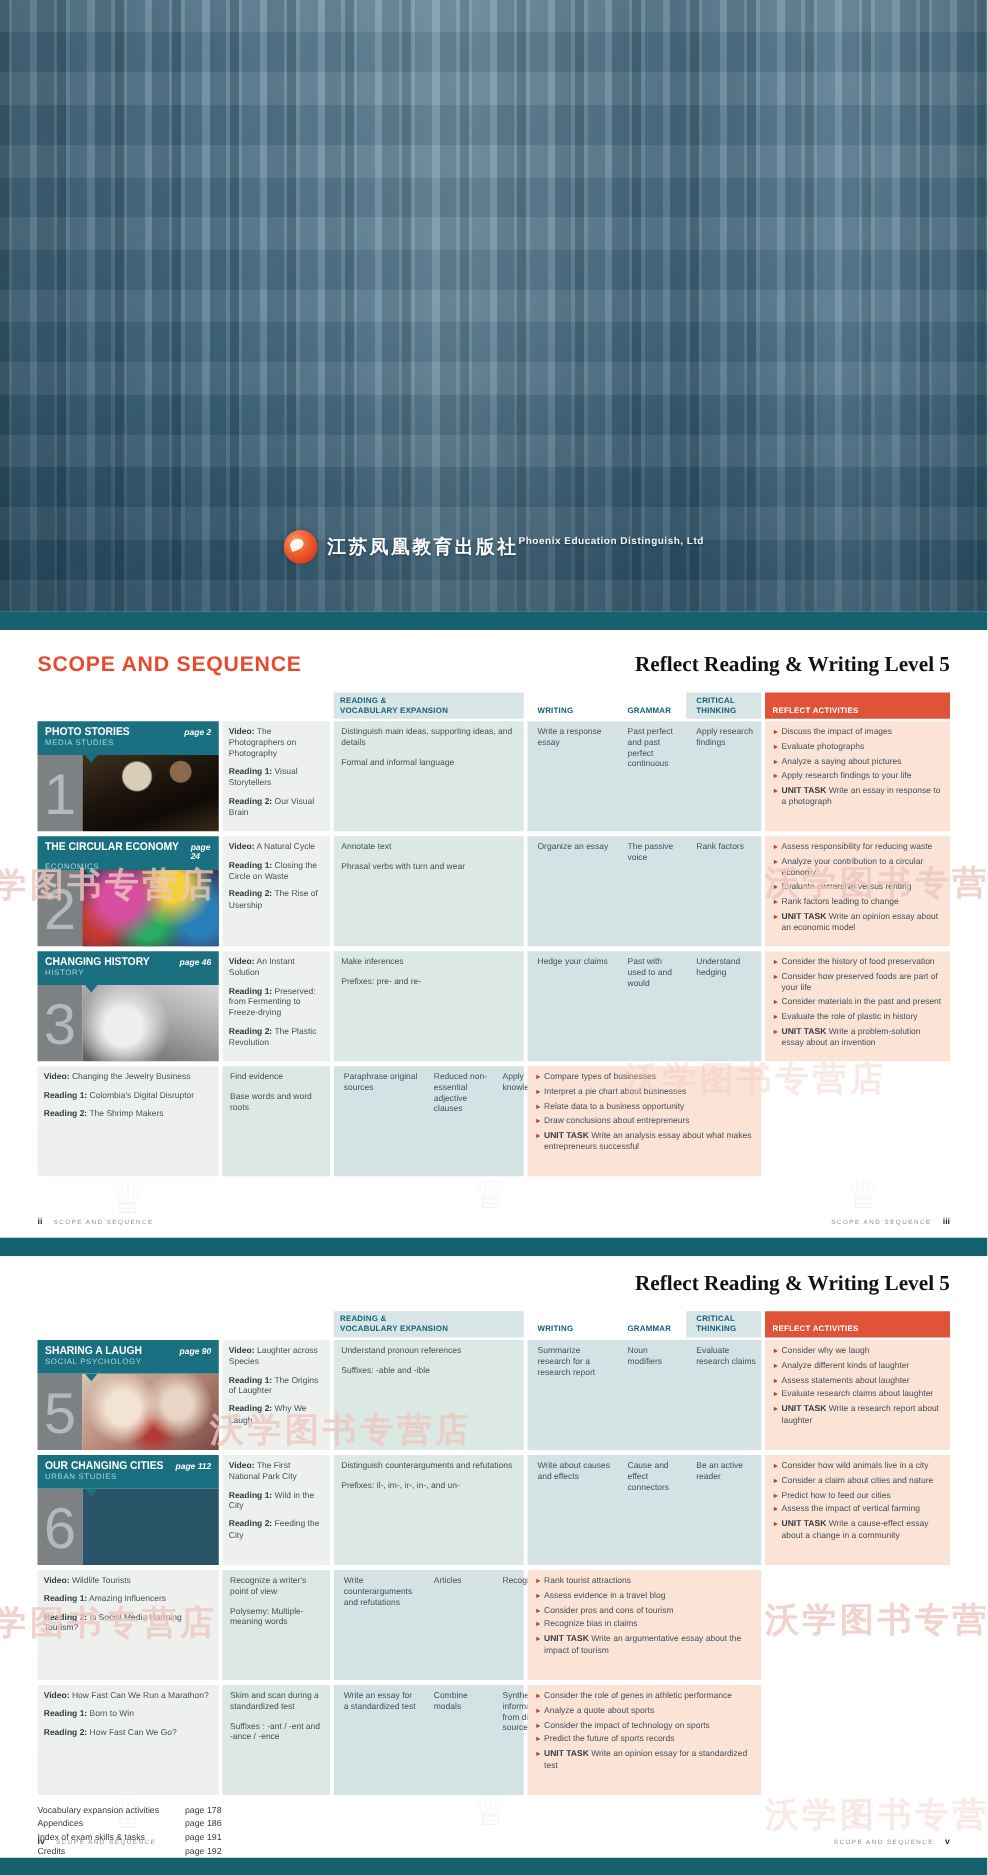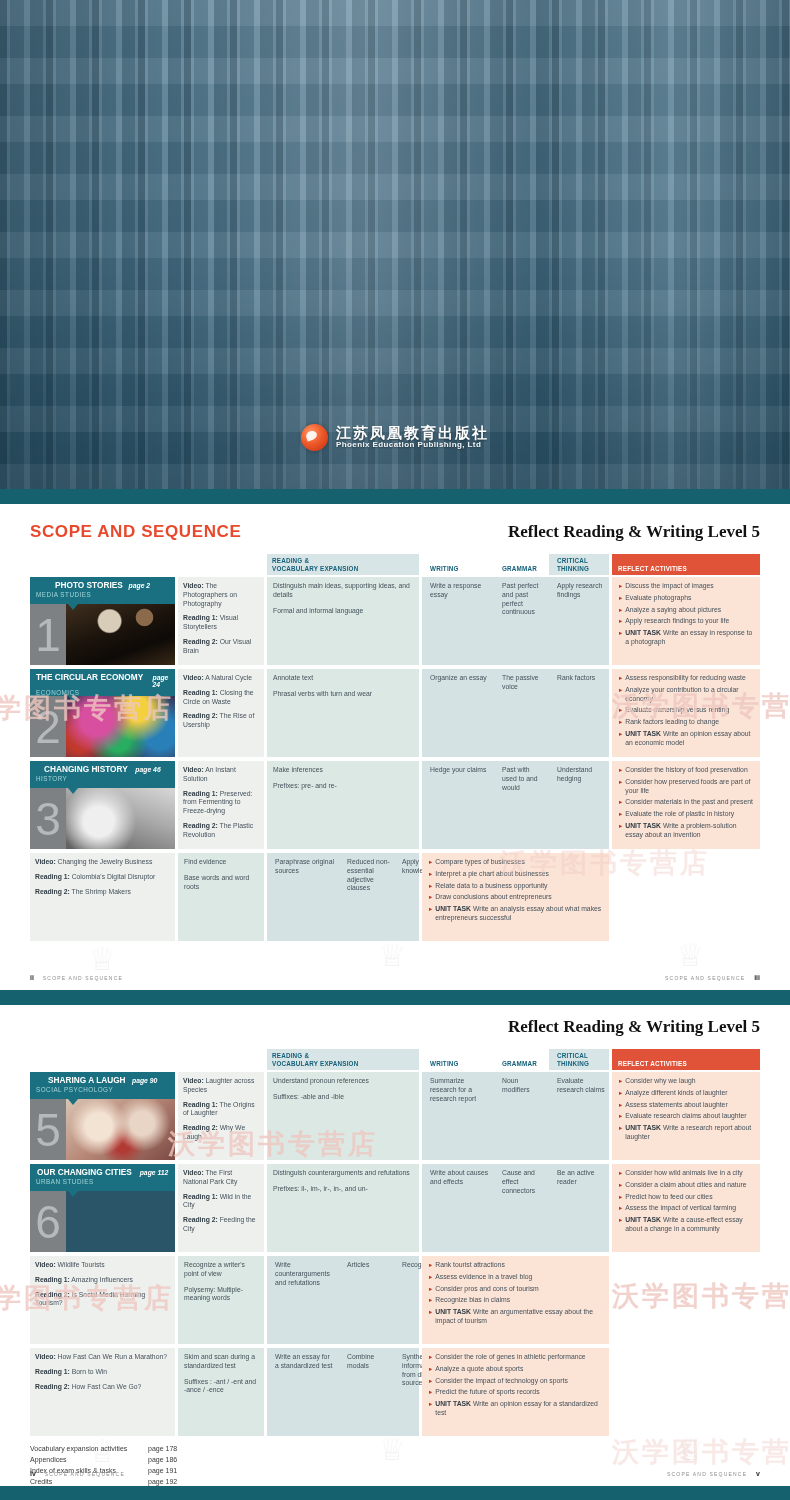--- a/index.html
+++ b/index.html
@@ -18,21 +18,21 @@
         rgba(30,62,78,.28) 30px 43px, rgba(255,255,255,.06) 43px 46px),
       linear-gradient(180deg,#5d8196 0%,#54798f 35%,#486f86 65%,#3a617a 100%);}
   .cover-soft{position:absolute;inset:0;
       background:repeating-linear-gradient(180deg, rgba(255,255,255,.05) 0 26px, rgba(10,35,48,.06) 26px 58px);}
   .pub{position:absolute;left:0;right:0;top:424px;display:flex;justify-content:center;align-items:center;gap:8px;}
   .pub-mark{width:27px;height:27px;border-radius:50%;flex:0 0 auto;position:relative;
       background:radial-gradient(circle at 36% 32%,#ff9a66 0%,#ef5a2a 45%,#c02c10 100%);
       box-shadow:0 0 4px rgba(0,0,0,.25);}
   .pub-mark::after{content:"";position:absolute;left:5px;top:6px;width:11px;height:11px;border-radius:50% 50% 50% 0;
       background:rgba(255,255,255,.92);transform:rotate(-20deg) scaleY(.8);}
-  .pub-text{display:flex;flex-direction:column;line-height:1.1;}
+  .pub-text{display:flex;flex-direction:row;line-height:1.1;}
   .pub-cn{color:#fdfdfd;font-size:15px;font-weight:bold;letter-spacing:2px;text-shadow:0 1px 2px rgba(0,0,0,.4);
       font-family:"DejaVu Sans","Liberation Sans",sans-serif;}
   .pub-en{color:#f4f6f7;font-size:8px;font-weight:bold;letter-spacing:.4px;text-shadow:0 1px 2px rgba(0,0,0,.4);}
 
   
   .tealbar{width:790px;background:#15616d;}
   .tb1{height:15px;} .tb2{height:15px;} .tb3{height:14px;}
 
   
   .page{position:relative;width:790px;background:#fff;}
@@ -52,21 +52,21 @@
   .th-wgc{display:grid;grid-template-columns:72px 55px 60px;}
   .th-wgc .th{padding:2px 2px 2px 8px;}
   .th-ct{background:#d8e5e6;}
   .th-reflect{background:#e05338;color:#ffffff;padding:2px 6px;}
 
   
   .row{display:grid;grid-template-columns:145px 86px 152px 187px 148px;column-gap:3px;
        margin:0 30px 4px 30px;height:88px;}
   .ublock{display:flex;flex-direction:column;}
   .ubar{background:#1a7080;color:#fff;padding:3px 6px 2px 6px;height:22px;}
-  .ubar-line1{display:flex;justify-content:center;align-items:baseline;}
+  .ubar-line1{display:flex;justify-content:space-between;align-items:baseline;}
   .utitle{font-weight:bold;font-size:9px;white-space:nowrap;transform:scaleX(.92);transform-origin:left center;}
   .upage{font-weight:bold;font-style:italic;font-size:6.8px;}
   .usub{font-size:6.3px;color:#a5d6da;letter-spacing:.5px;margin-top:1px;}
   .ubody{flex:1;display:flex;position:relative;}
   .unum{width:36px;background:#7d8183;color:#b5b9bb;display:flex;align-items:center;justify-content:center;
         font-size:46px;line-height:1;overflow:hidden;}
   .uimg{flex:1;position:relative;}
   .uimg::before{content:"";position:absolute;left:2px;top:0;width:0;height:0;
         border-left:5px solid transparent;border-right:5px solid transparent;border-top:6px solid #1a7080;}
   .img1{background:radial-gradient(circle at 72% 22%,#8a6a4a 0 9%,rgba(0,0,0,0) 10%),
@@ -133,21 +133,21 @@
 <body>
 
 <div class="stage">
 
   <div class="cover">
     <div class="cover-soft"></div>
     <div class="pub">
       <span class="pub-mark"></span>
       <span class="pub-text">
         <span class="pub-cn">江苏凤凰教育出版社</span>
-        <span class="pub-en">Phoenix Education Publishing, Ltd</span>
+        <span class="pub-en">Phoenix Education Distinguish, Ltd</span>
       </span>
     </div>
   </div>
 
   <div class="tealbar tb1"></div>
 
   <div class="page page1">
     <div class="pghead">
       <span class="scope-title">SCOPE AND SEQUENCE</span>
       <span class="book-title">Reflect Reading &amp; Writing Level 5</span>

